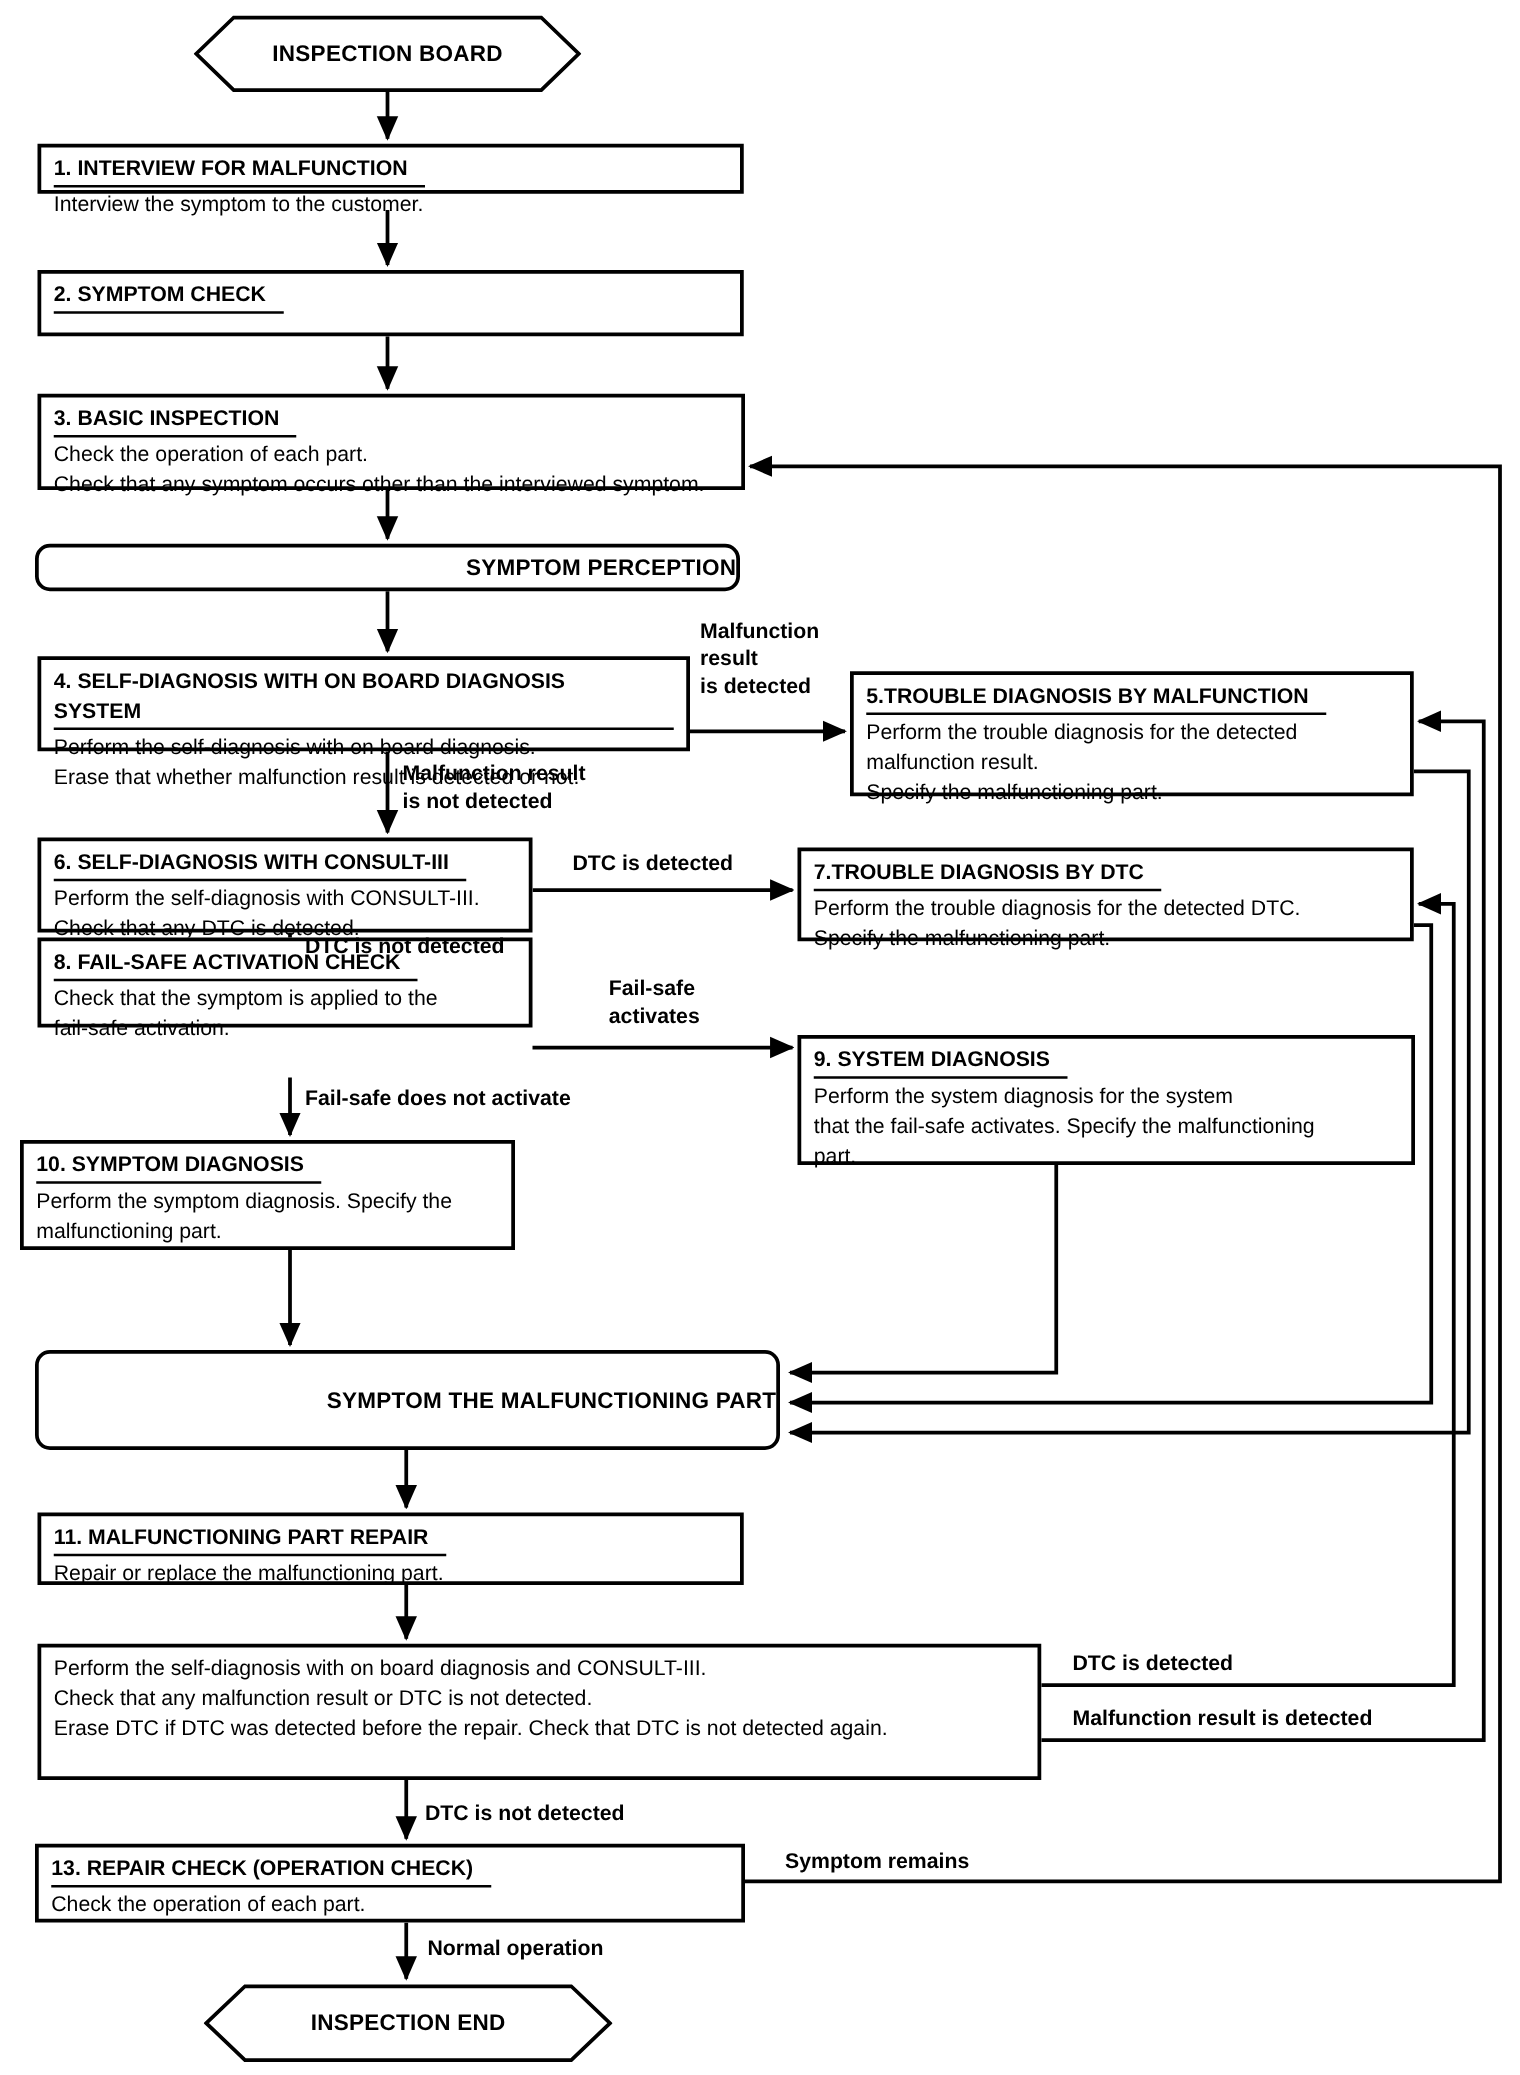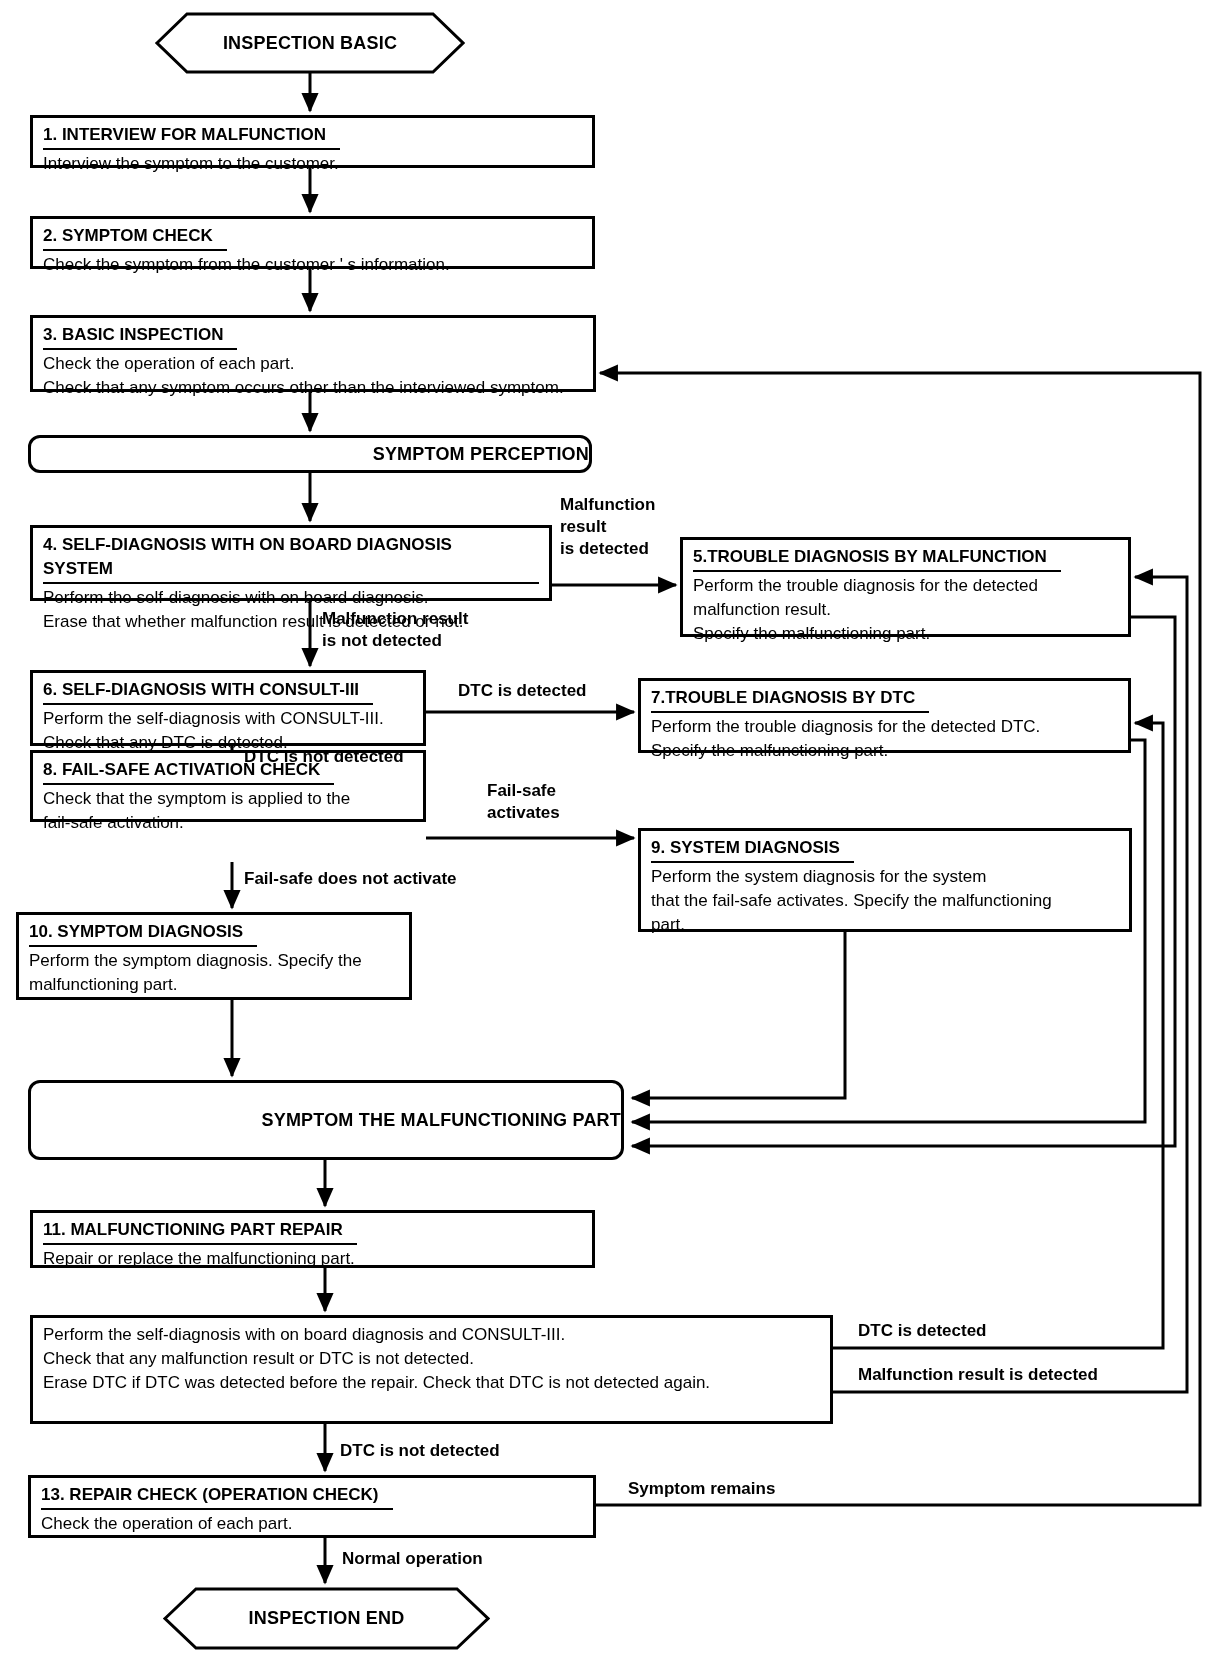--- a/index.html
+++ b/index.html
@@ -72,31 +72,30 @@
       <polyline points="833,1348 1163,1348 1163,723 1135,723" marker-end="url(#ah)"></polyline>
       <polyline points="833,1392 1187,1392 1187,577 1135,577" marker-end="url(#ah)"></polyline>
       <polyline points="596,1505 1200,1505 1200,373 600,373" marker-end="url(#ah)"></polyline>
     </g>
   </svg>
 
   <div class="terminal" style="left:155px;top:12px;width:310px;height:62px">
     <svg width="310" height="62" viewBox="0 0 310 62">
       <polygon points="2,31 32,2 278,2 308,31 278,60 32,60" fill="#fff" stroke="#000" stroke-width="3"></polygon>
     </svg>
-    <span class="hexlabel">INSPECTION BASIC</span>
+    <span class="hexlabel">INSPECTION BOARD</span>
   </div>
 
-  <div class="box" style="left:30px;top:115px;width:565px;height:53px">
+  <div class="box" style="left:30px;top:115px;width:565px;height:40px">
     <span class="title">1. INTERVIEW FOR MALFUNCTION</span>
     <div class="body">Interview the symptom to the customer.</div>
   </div>
 
   <div class="box" style="left:30px;top:216px;width:565px;height:53px">
     <span class="title">2. SYMPTOM CHECK</span>
-    <div class="body">Check the symptom from the customer ' s information.</div>
   </div>
 
   <div class="box" style="left:30px;top:315px;width:566px;height:77px">
     <span class="title">3. BASIC INSPECTION</span>
     <div class="body">Check the operation of each part.
 Check that any symptom occurs other than the interviewed symptom.</div>
   </div>
 
   <div class="rounded" style="left:28px;top:435px;width:564px;height:38px">
     <span>SYMPTOM PERCEPTION</span>

